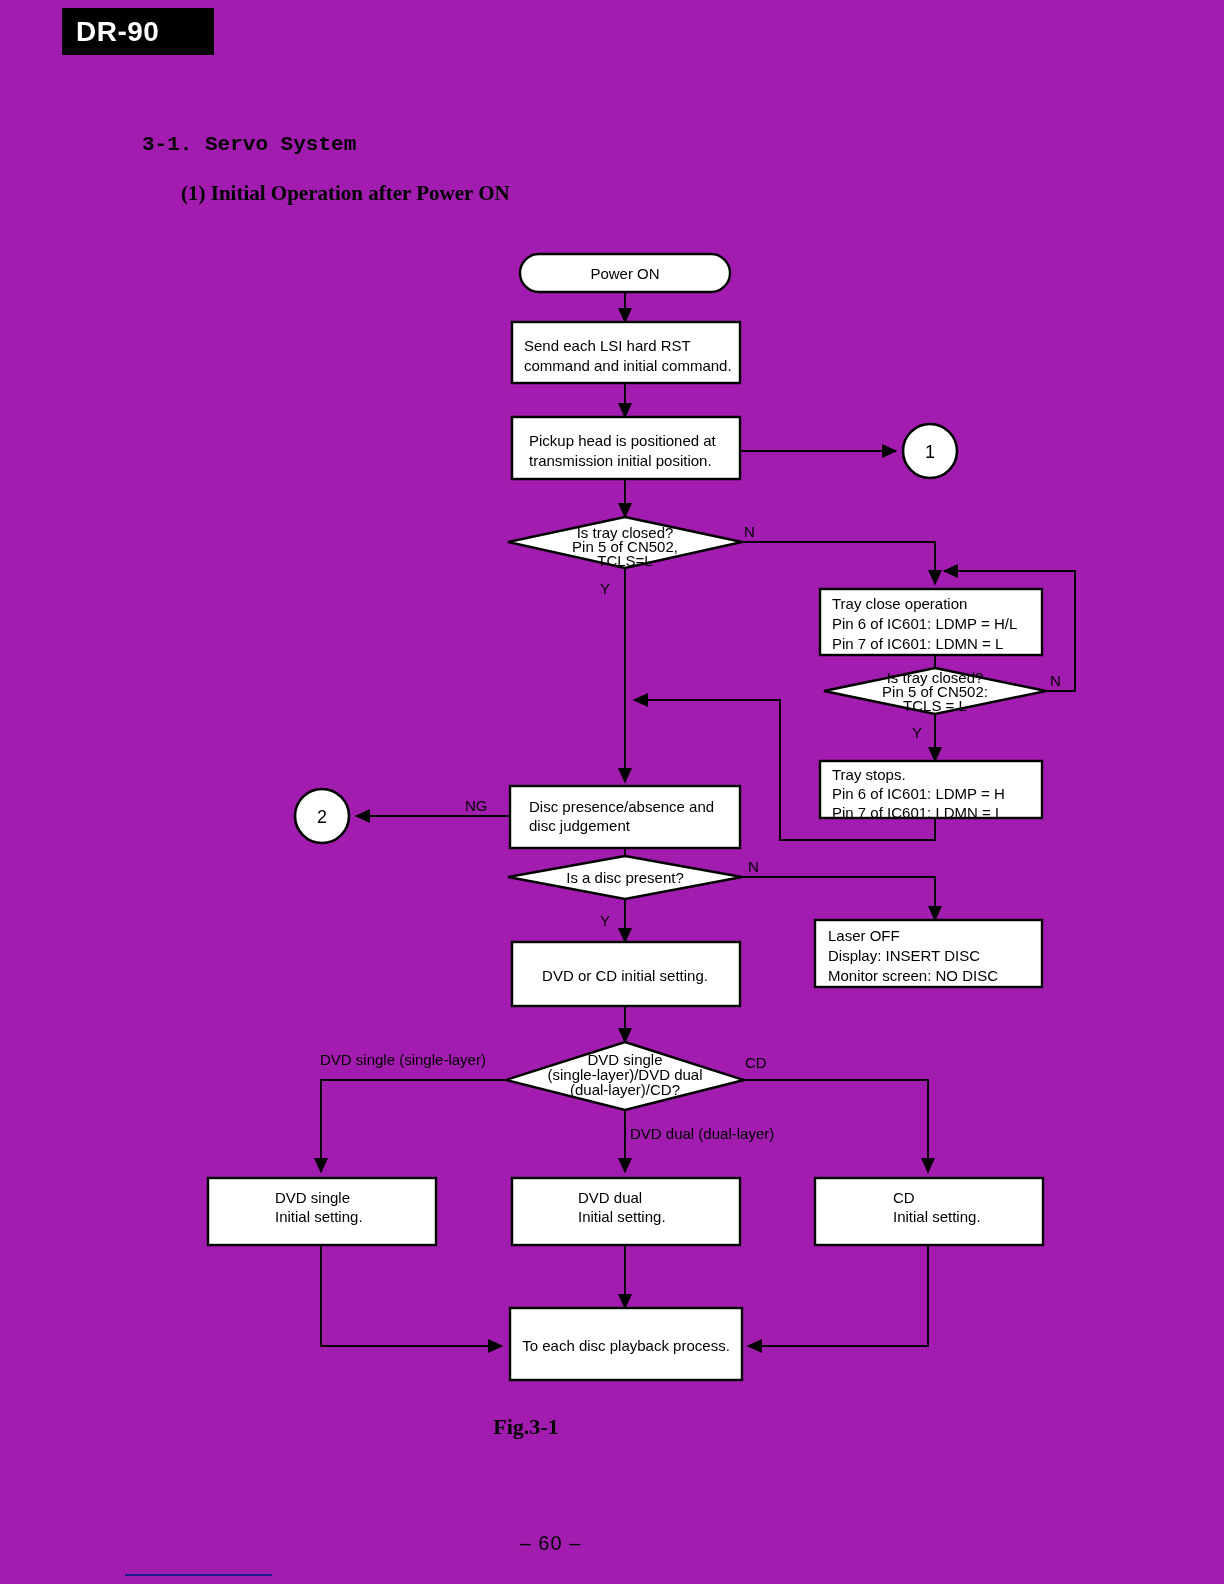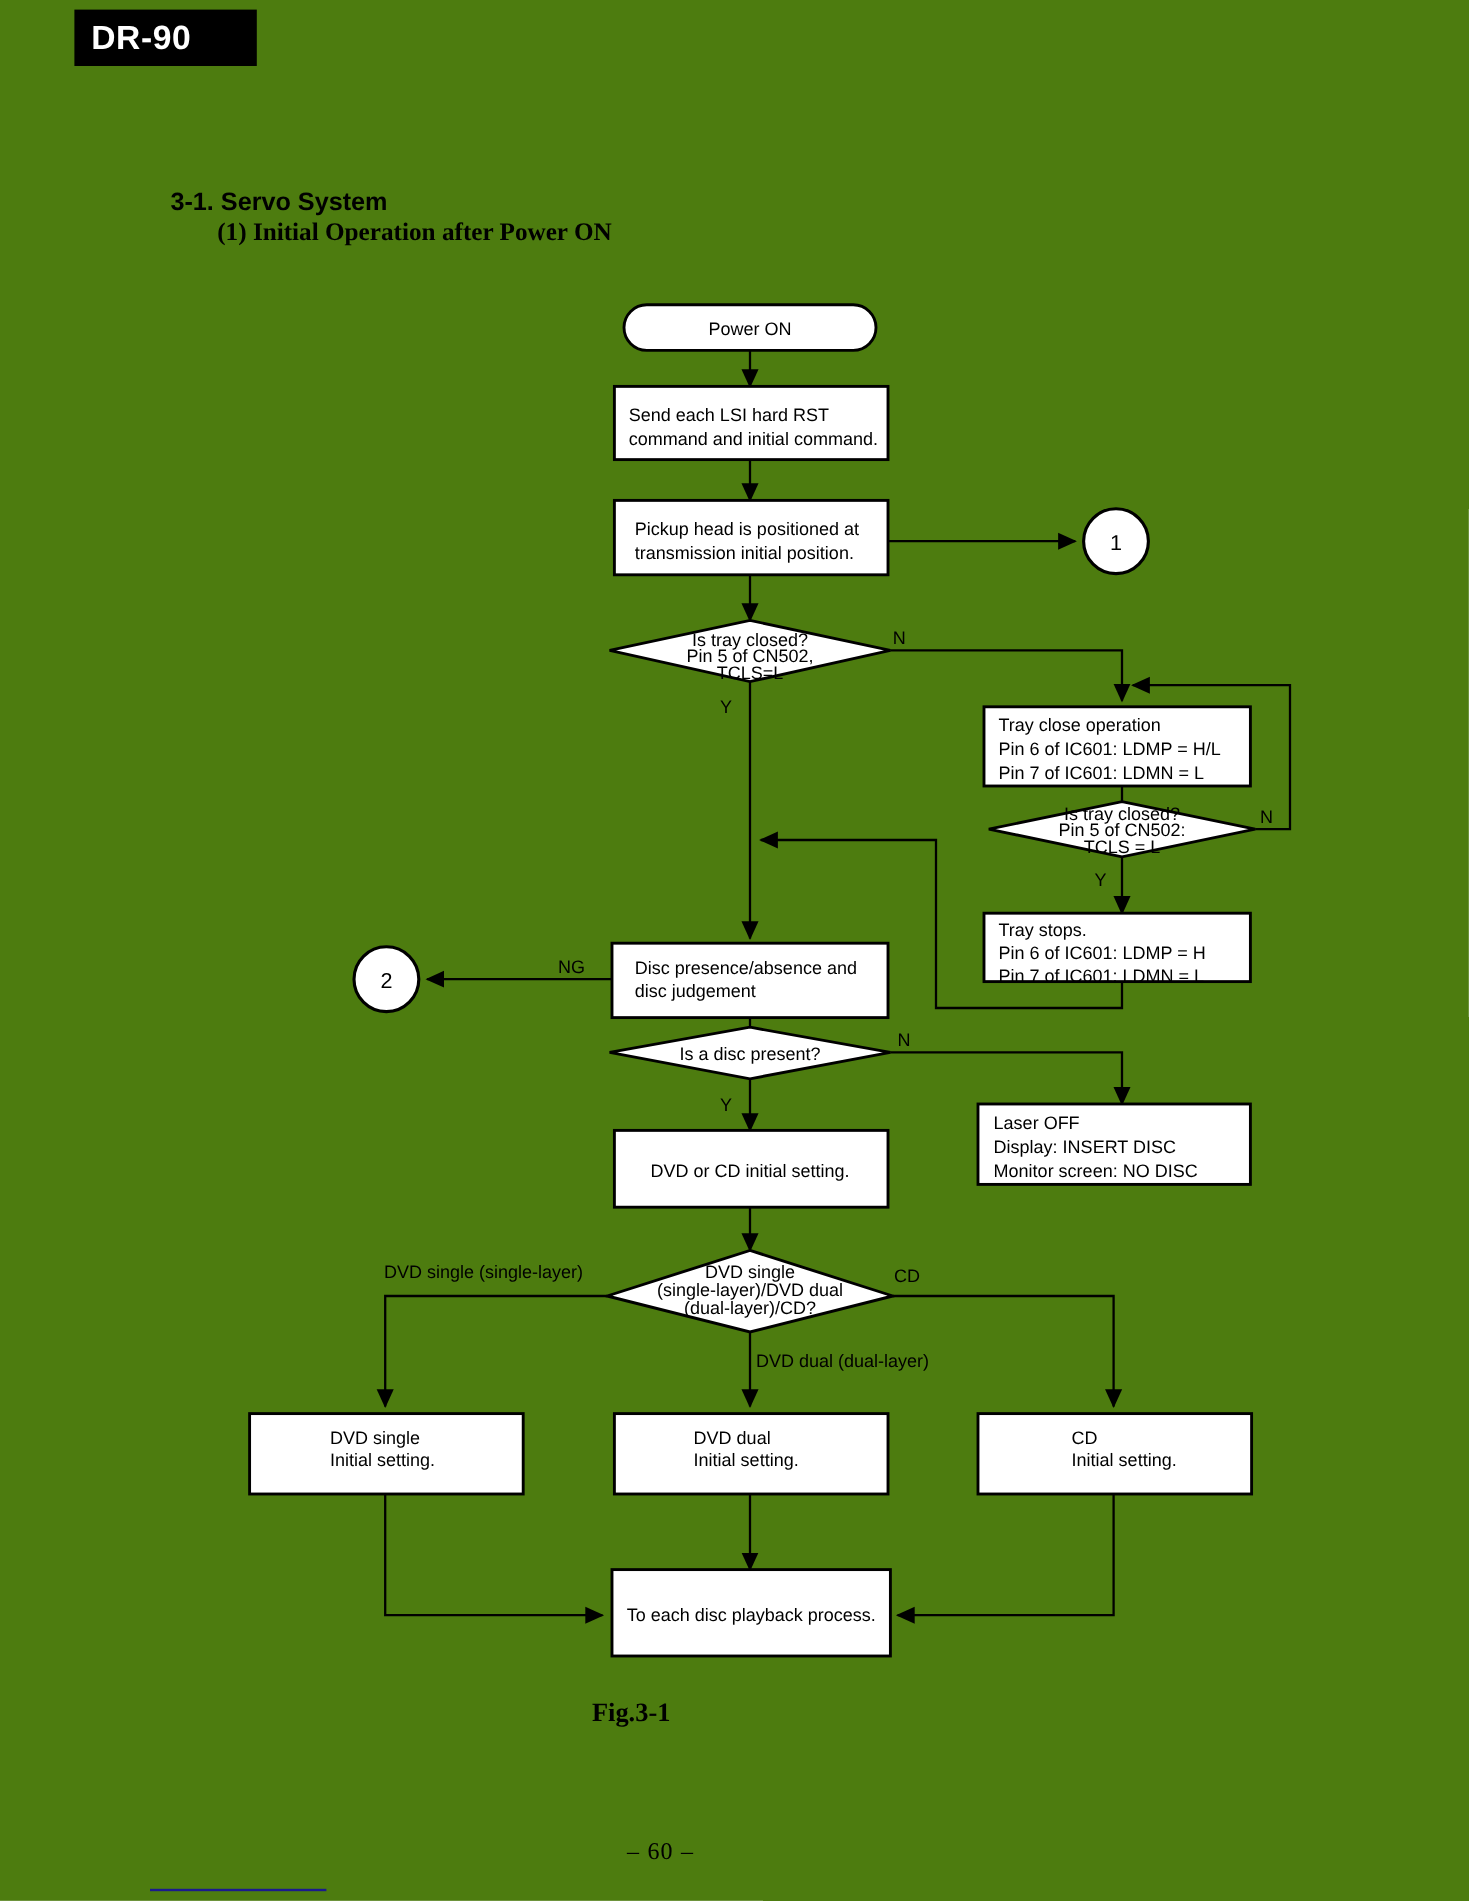--- a/index.html
+++ b/index.html
@@ -13,21 +13,21 @@
     position: relative;
     font-family: "Liberation Sans", sans-serif;
     color: #000000;
     overflow: hidden;
   }
   #page {
     position: absolute;
     left: 0; top: 0;
     width: 1224px;
     height: 1584px;
-    background: #4d7c0f;
+    background: #a21caf;
   }
   
   #model-badge {
     position: absolute;
     left: 62px;
     top: 8px;
     width: 152px;
     height: 47px;
     background: #000000;
     color: #ffffff;
@@ -49,22 +49,21 @@
     font-weight: 700;
     letter-spacing: 0.3px;
     font-family: "Liberation Sans", sans-serif;
   }
   #h-section {
     position: absolute;
     left: 142px;
     top: 133px;
     font-size: 21px;
     font-weight: 700;
-    font-family: Liberation Sans, sans-serif;
-    margin-top: 24px;
+    font-family: Liberation Mono, monospace;
   }
   #h-subsection {
     position: absolute;
     left: 141px;
     top: 181px;
     font-size: 21px;
     font-weight: 700;
     font-family: "Liberation Serif", serif;
     margin-left: 40px;
   }
@@ -79,21 +78,21 @@
     font-size: 22px;
     font-weight: 700;
   }
   
   #page-number {
     position: absolute;
     left: 0;
     top: 1532px;
     width: 1101px;
     text-align: center;
-    font-family: Liberation Serif, serif;
+    font-family: Liberation Sans, sans-serif;
     font-size: 20px;
     letter-spacing: 1px;
   }
   
   #bottom-rule {
     position: absolute;
     left: 125px;
     top: 1574px;
     width: 147px;
     height: 2px;

